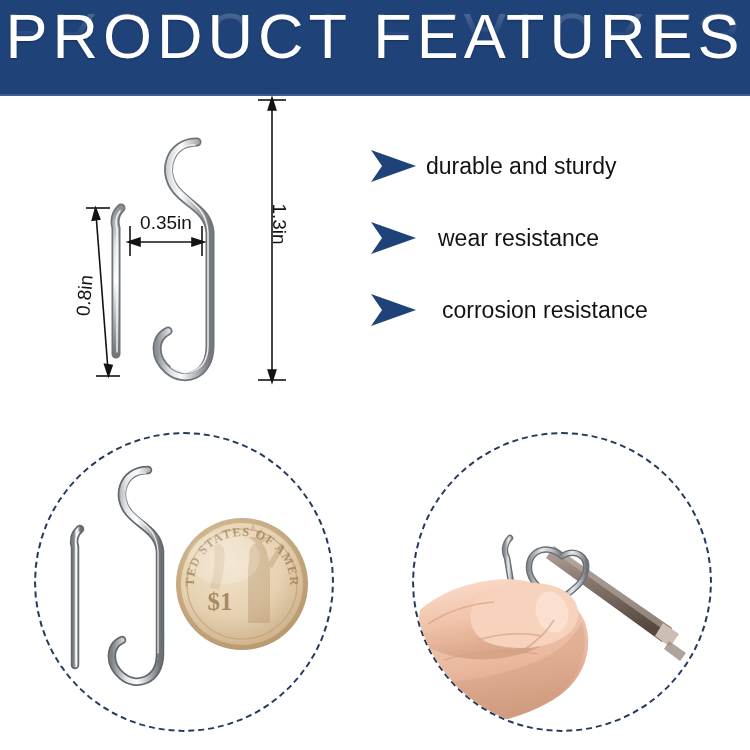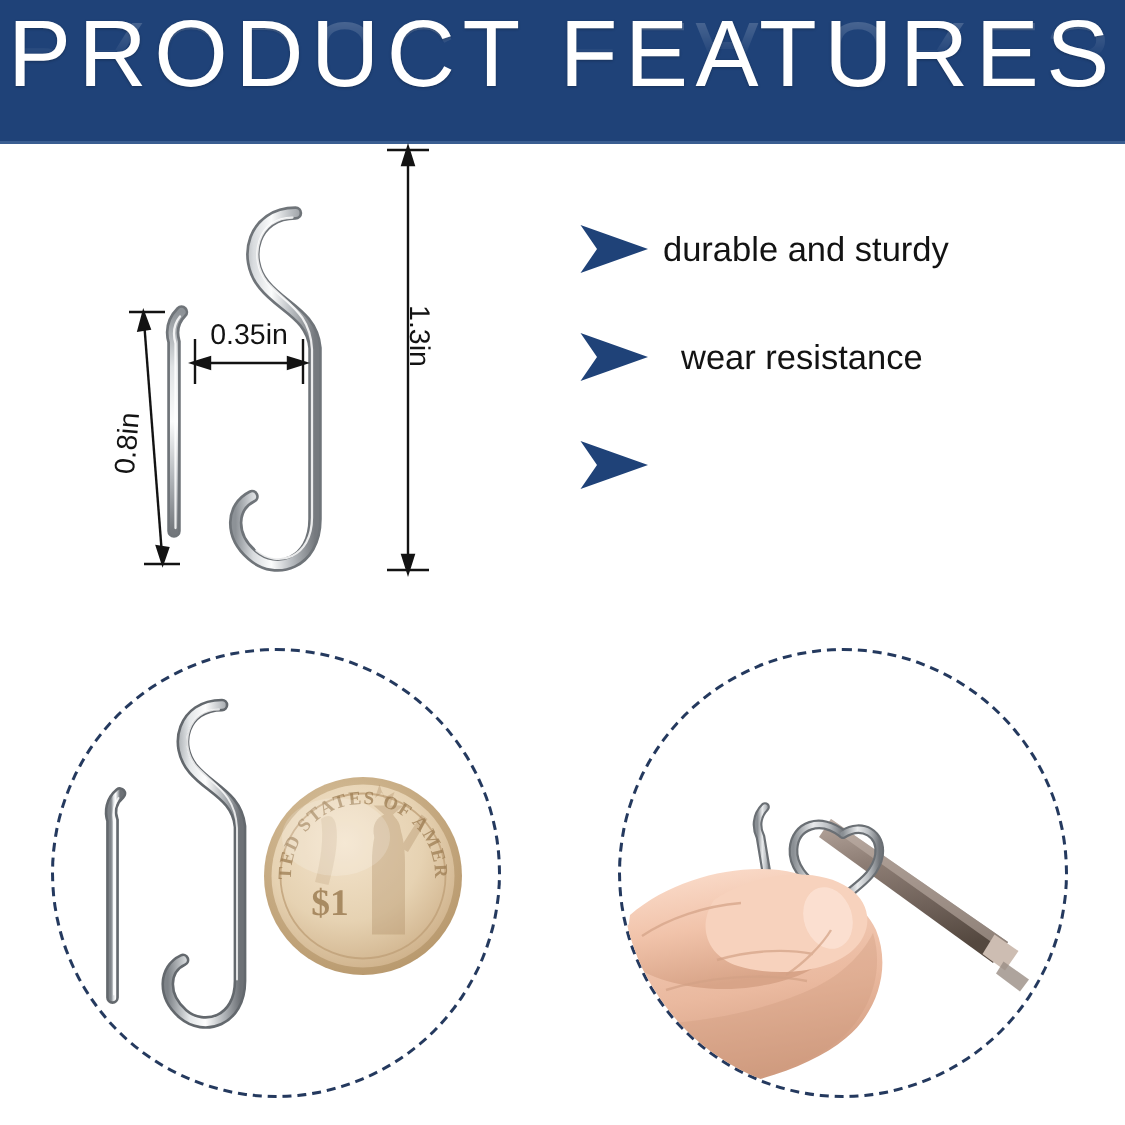--- a/index.html
+++ b/index.html
@@ -80,21 +80,21 @@
 
   .dim-text {
     font-family: "Liberation Sans", sans-serif;
     font-size: 19px;
     fill: #131313;
   }
 
   
   #feature-list {
     position: absolute;
-    left: 386px;
+    left: 370px;
     top: 130px;
     width: 350px;
   }
   .feature-row {
     display: flex;
     align-items: center;
     height: 72px;
   }
   .feature-arrow {
     flex: 0 0 auto;
@@ -231,20 +231,21 @@
     </span>
     <span class="feature-label">wear resistance</span>
   </div>
 
   <div class="feature-row indent-2">
     <span class="feature-arrow">
       <svg width="46" height="34" viewBox="0 0 46 34" xmlns="http://www.w3.org/2000/svg">
         <polygon points="1,1 46,17 1,33 12,17" fill="#1f4278"></polygon>
       </svg>
     </span>
+    <span class="feature-label">corrosion resistance</span>
   </div>
 
 </div>
 
 <div id="coin-panel" class="photo-circle">
   <svg width="296" height="296" viewBox="0 0 296 296" xmlns="http://www.w3.org/2000/svg">
     <defs>
       <linearGradient id="wire2H" x1="0" y1="0" x2="1" y2="0">
         <stop offset="0%" stop-color="#7e8388"></stop>
         <stop offset="30%" stop-color="#e4e7e9"></stop>

